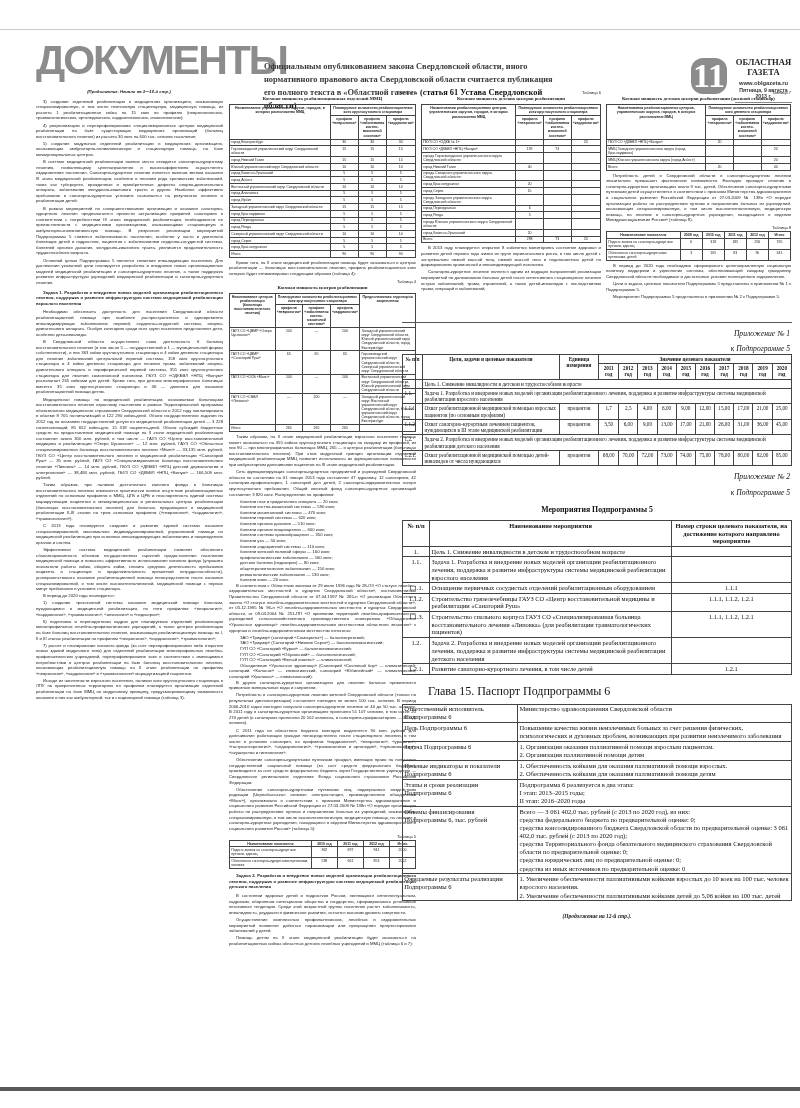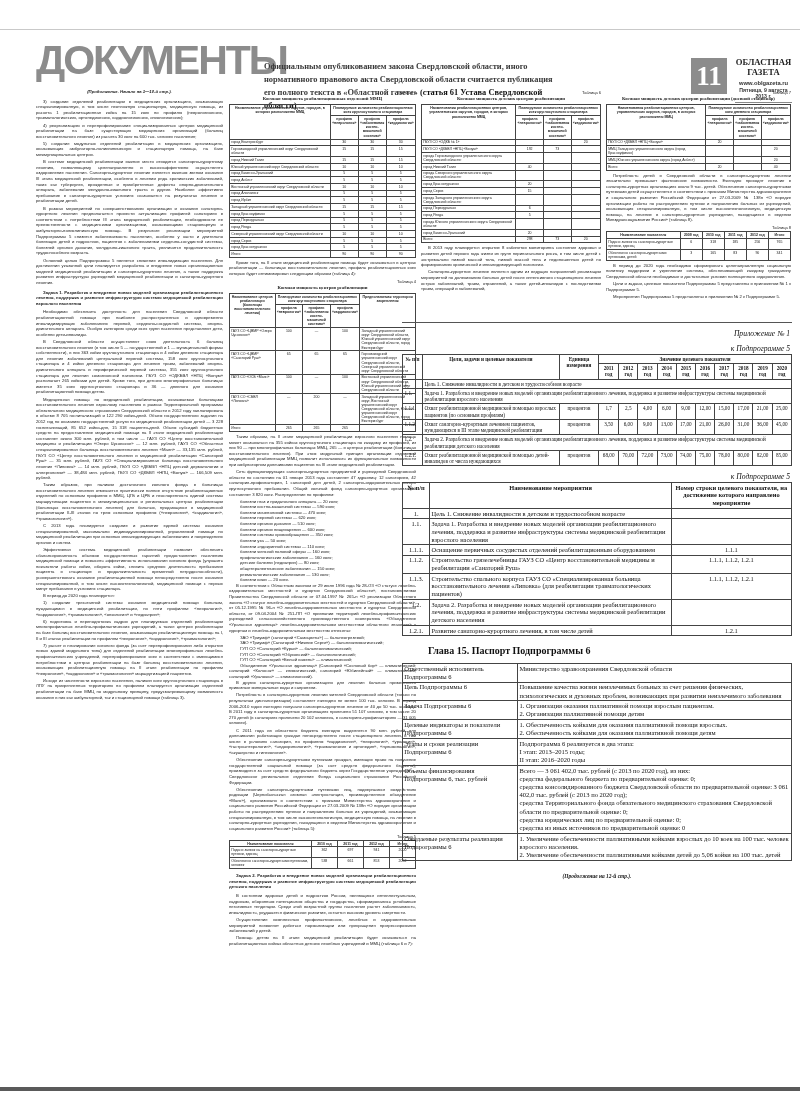--- a/index.html
+++ b/index.html
@@ -7,22 +7,22 @@
         font-family:"Liberation Sans",sans-serif;color:#1c1c1c;}
   .edge-top{position:absolute;left:0;top:29px;width:800px;height:1px;background:#c9c9c9;}
   .bottom-bar{position:absolute;left:0;top:1087px;width:800px;height:4px;background:#5a5a5a;}
   
   #masthead-title{position:absolute;left:36px;top:40px;width:220px;font-size:41px;font-weight:bold;
         letter-spacing:-2px;color:#8c8c8c;font-family:"Liberation Sans",sans-serif;line-height:1;}
   #masthead-note{position:absolute;left:264px;top:60px;width:300px;font-family:"Liberation Serif",serif;
         font-size:8.4px;line-height:1.55;font-weight:bold;color:#3a3a3a;text-align:left;}
   #masthead-note .statute{color:#111;}
   #page-number{position:absolute;left:691px;top:58px;width:36px;height:36px;background:#8c8c8c;
-        color:#fff;font-family:"Liberation Serif",serif;font-size:27px;font-weight:bold;
-        display:flex;align-items:center;justify-content:center;}
+        color:#fff;font-family:"Liberation Serif",serif;font-size:34px;font-weight:bold;
+        display:flex;align-items:center;justify-content:center;border-radius:12px;}
   #gazette{position:absolute;left:735px;top:58px;width:57px;text-align:center;}
   #gazette .gz-name{font-family:"Liberation Serif",serif;font-weight:bold;font-size:8.6px;color:#222;line-height:1.15;}
   #gazette .gz-site{font-size:5.8px;font-weight:bold;color:#333;margin-top:2px;}
   #gazette .gz-date{font-size:5.2px;font-weight:bold;color:#333;margin-top:1px;padding-bottom:3px;border-bottom:1px solid #888;}
   
   .colflow{position:absolute;overflow:hidden;font-size:4.25px;line-height:1.32;text-align:justify;color:#222;}
   .colflow p{margin:0 0 1.5px;text-indent:7px;}
   .colflow p.cont{text-align:center;text-indent:0;font-weight:bold;font-style:italic;margin:1px 0 4px;}
   .colflow p.b{font-weight:bold;margin:4px 0 3px;}
   .colflow p.li{margin:0;text-indent:11px;}
@@ -38,21 +38,21 @@
   table.c4 th:nth-child(n+2),table.c4 td:nth-child(n+2){width:15%;}
   table.c5t td:nth-child(2),table.c5t td:nth-child(3),table.c5t td:nth-child(4){width:11%;}
   table.c5t td:nth-child(5){width:30%;text-align:left;}
   table.c5y td:nth-child(n+2){width:14%;}
   table.c6y td:nth-child(n+2){width:12%;}
   
   #wide{position:absolute;left:402px;top:318px;width:390px;height:762px;overflow:hidden;
         font-family:"Liberation Serif",serif;font-size:6.8px;line-height:1.25;color:#111;}
   #wide .appx{text-align:right;font-size:7.6px;margin:6px 2px 0;font-style:italic;}
   #wide .wtitle{text-align:center;font-weight:bold;font-size:7.8px;margin:8px 0 5px;white-space:pre-line;}
-  #wide .whead{font-weight:bold;font-size:10px;margin:9px 0 5px 26px;}
+  #wide .whead{font-weight:normal;font-size:12px;margin:9px 0 5px 26px;}
   #wide .wcont{text-align:center;font-weight:bold;font-style:italic;font-size:5.4px;margin-top:12px;}
   table.targets{font-size:5.2px;line-height:1.2;font-family:"Liberation Serif",serif;}
   table.targets th,table.targets td{padding:1px 1.5px;}
   table.targets th:first-child,table.targets td:first-child{width:16px;}
   table.targets td:nth-child(2){text-align:left;}
   table.acts{font-size:6.4px;font-family:"Liberation Serif",serif;line-height:1.22;}
   table.acts td:first-child{width:24px;text-align:center;}
   table.acts td:nth-child(2){text-align:left;width:238px;}
   table.acts td:nth-child(3){text-align:center;}
   table.passport{font-size:6.5px;font-family:"Liberation Serif",serif;line-height:1.25;}
@@ -589,21 +589,23 @@
             <td>73,00</td>
             <td>74,00</td>
             <td>75,00</td>
             <td>78,00</td>
             <td>80,00</td>
             <td>82,00</td>
             <td>85,00</td>
           </tr>
         </tbody>
       </table>
+      <div class="appx">Приложение № 2</div>
       <div class="appx">к Подпрограмме 5</div>
+      <div class="wtitle">Мероприятия Подпрограммы 5</div>
       <table class="small acts">
         <thead>
           <tr>
             <th>№ п/п</th>
             <th>Наименование мероприятия</th>
             <th>Номер строки целевого показателя, на достижение которого направлено мероприятие</th>
           </tr>
         </thead>
         <tbody>
           <tr>

